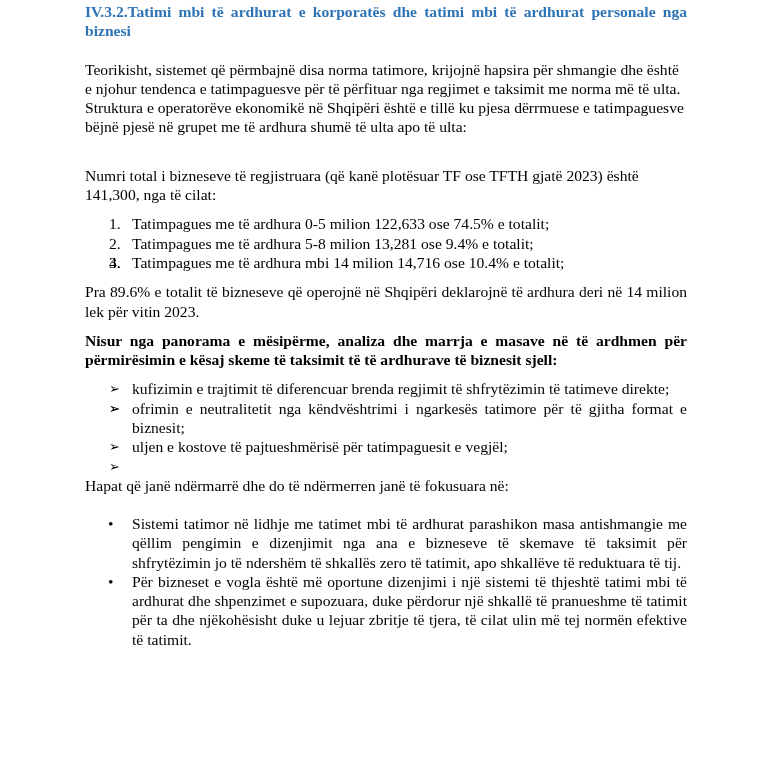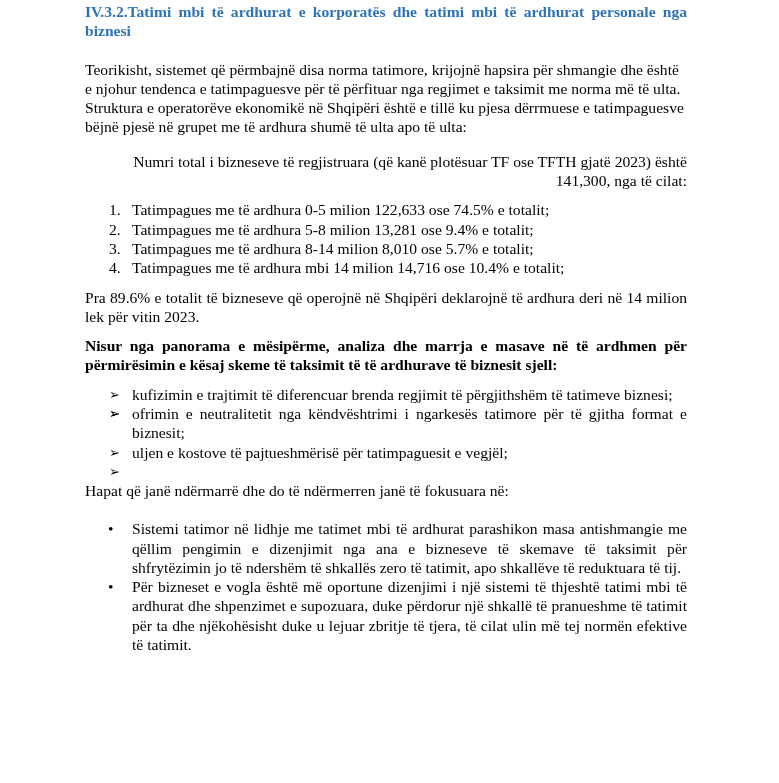--- a/index.html
+++ b/index.html
@@ -23,21 +23,21 @@
     font-family: "Liberation Serif", serif;
     font-weight: bold;
     font-size: 15.6px;
     line-height: 19.3px;
     color: #2e74b5;
     text-align: justify;
   }
   p { margin: 0; text-align: left; }
   p.justify { text-align: justify; }
   .intro { margin-top: 19px; }
-  .total { margin-top: 15px; text-align: right; }
+  .total { margin-top: 29px; }
   ol.numbered {
     list-style: none;
     margin: 10px 0 0 0;
     padding: 0;
   }
   ol.numbered li {
     position: relative;
     padding-left: 47px;
   }
   ol.numbered li .num {
@@ -95,36 +95,35 @@
       <li>
         <span class="num">1.</span>
         <span>Tatimpagues me të ardhura 0-5 milion 122,633 ose 74.5% e totalit;</span>
       </li>
       <li>
         <span class="num">2.</span>
         <span>Tatimpagues me të ardhura 5-8 milion 13,281 ose 9.4% e totalit;</span>
       </li>
       <li>
         <span class="num">3.</span>
-        <span>Tatimpagues me të ardhura 8-14 milion 8,010 ose 5.7% e totalit;</span>
       </li>
       <li>
         <span class="num">4.</span>
         <span>Tatimpagues me të ardhura mbi 14 milion 14,716 ose 10.4% e totalit;</span>
       </li>
     </ol>
 
     <p class="summary justify">Pra 89.6% e totalit të bizneseve që operojnë në Shqipëri deklarojnë të ardhura deri në 14 milion lek për vitin 2023.</p>
 
     <p class="lead justify">Nisur nga panorama e mësipërme, analiza dhe marrja e masave në të ardhmen për përmirësimin e kësaj skeme të taksimit të të ardhurave të biznesit sjell:</p>
 
     <ul class="arrows">
       <li>
         <span class="arrow">➢</span>
-        <span>kufizimin e trajtimit të diferencuar brenda regjimit të përgjithshëm të tatimeve biznesi;</span>
+        <span>kufizimin e trajtimit të diferencuar brenda regjimit të shfrytëzimin të tatimeve direkte;</span>
       </li>
       <li>
         <span class="arrow">➢</span>
       </li>
       <li>
         <span class="arrow">➢</span>
         <span>ofrimin e neutralitetit nga këndvështrimi i ngarkesës tatimore për të gjitha format e biznesit;</span>
       </li>
       <li>
         <span class="arrow">➢</span>

